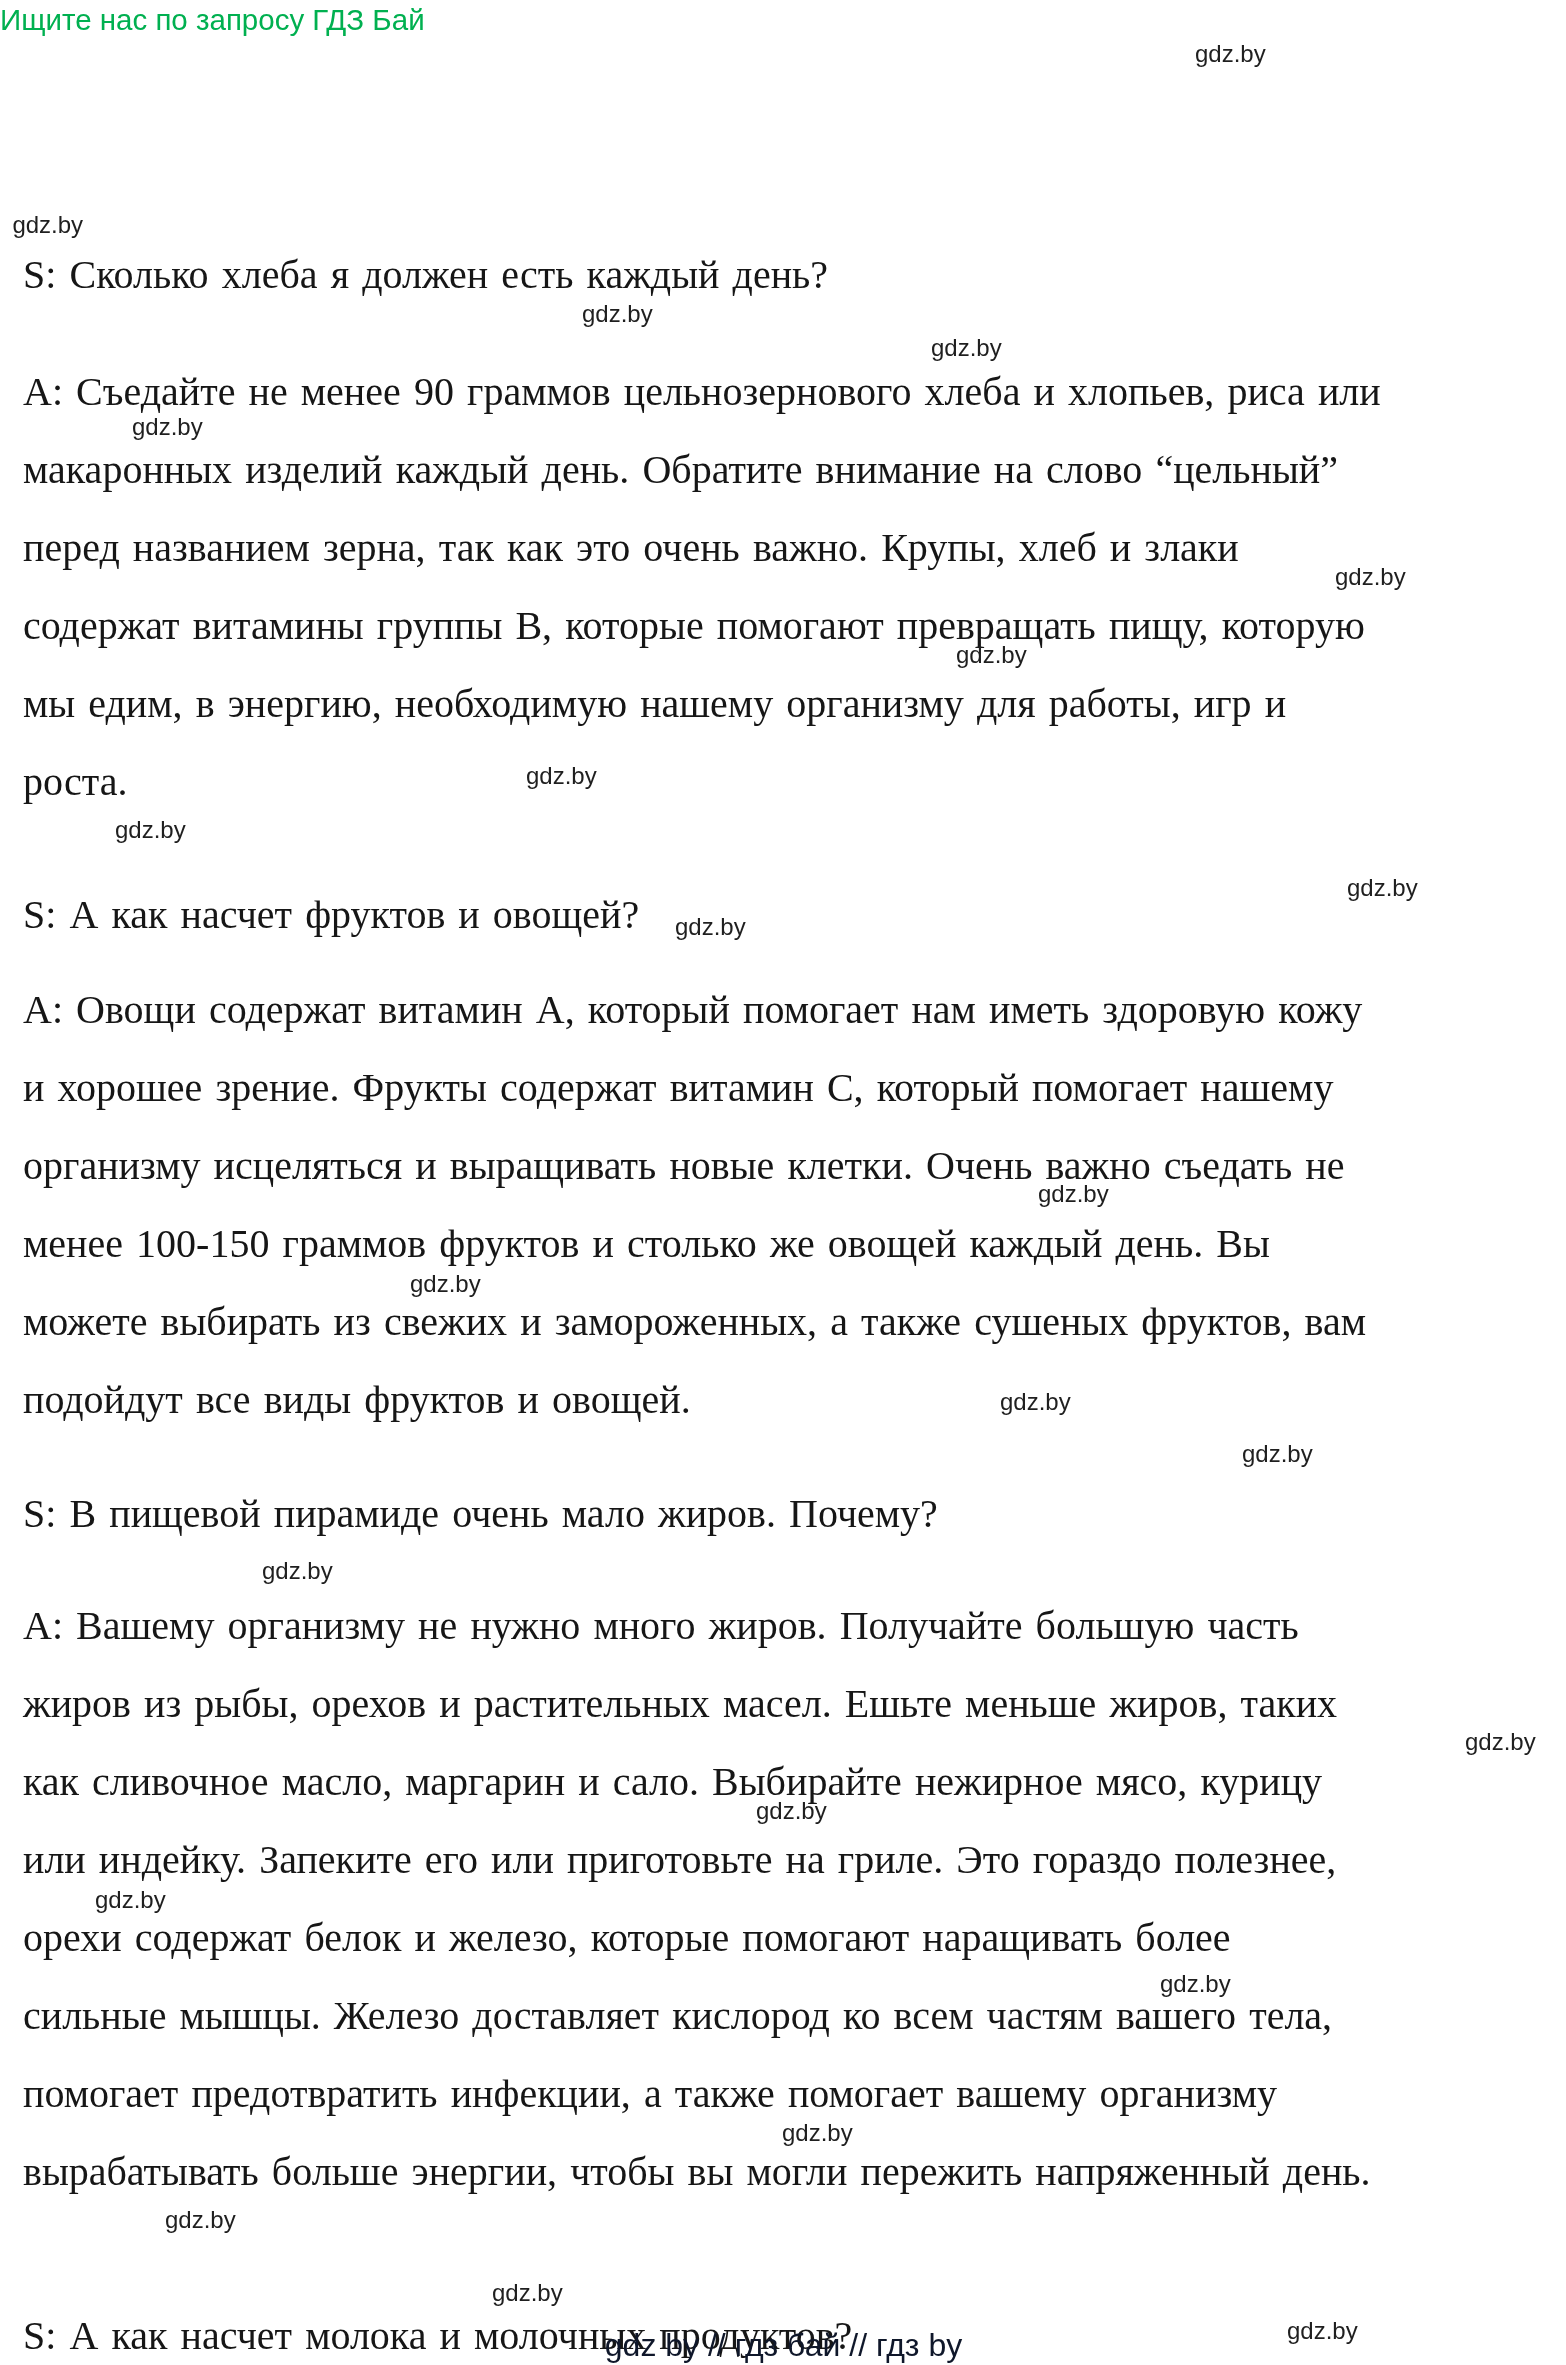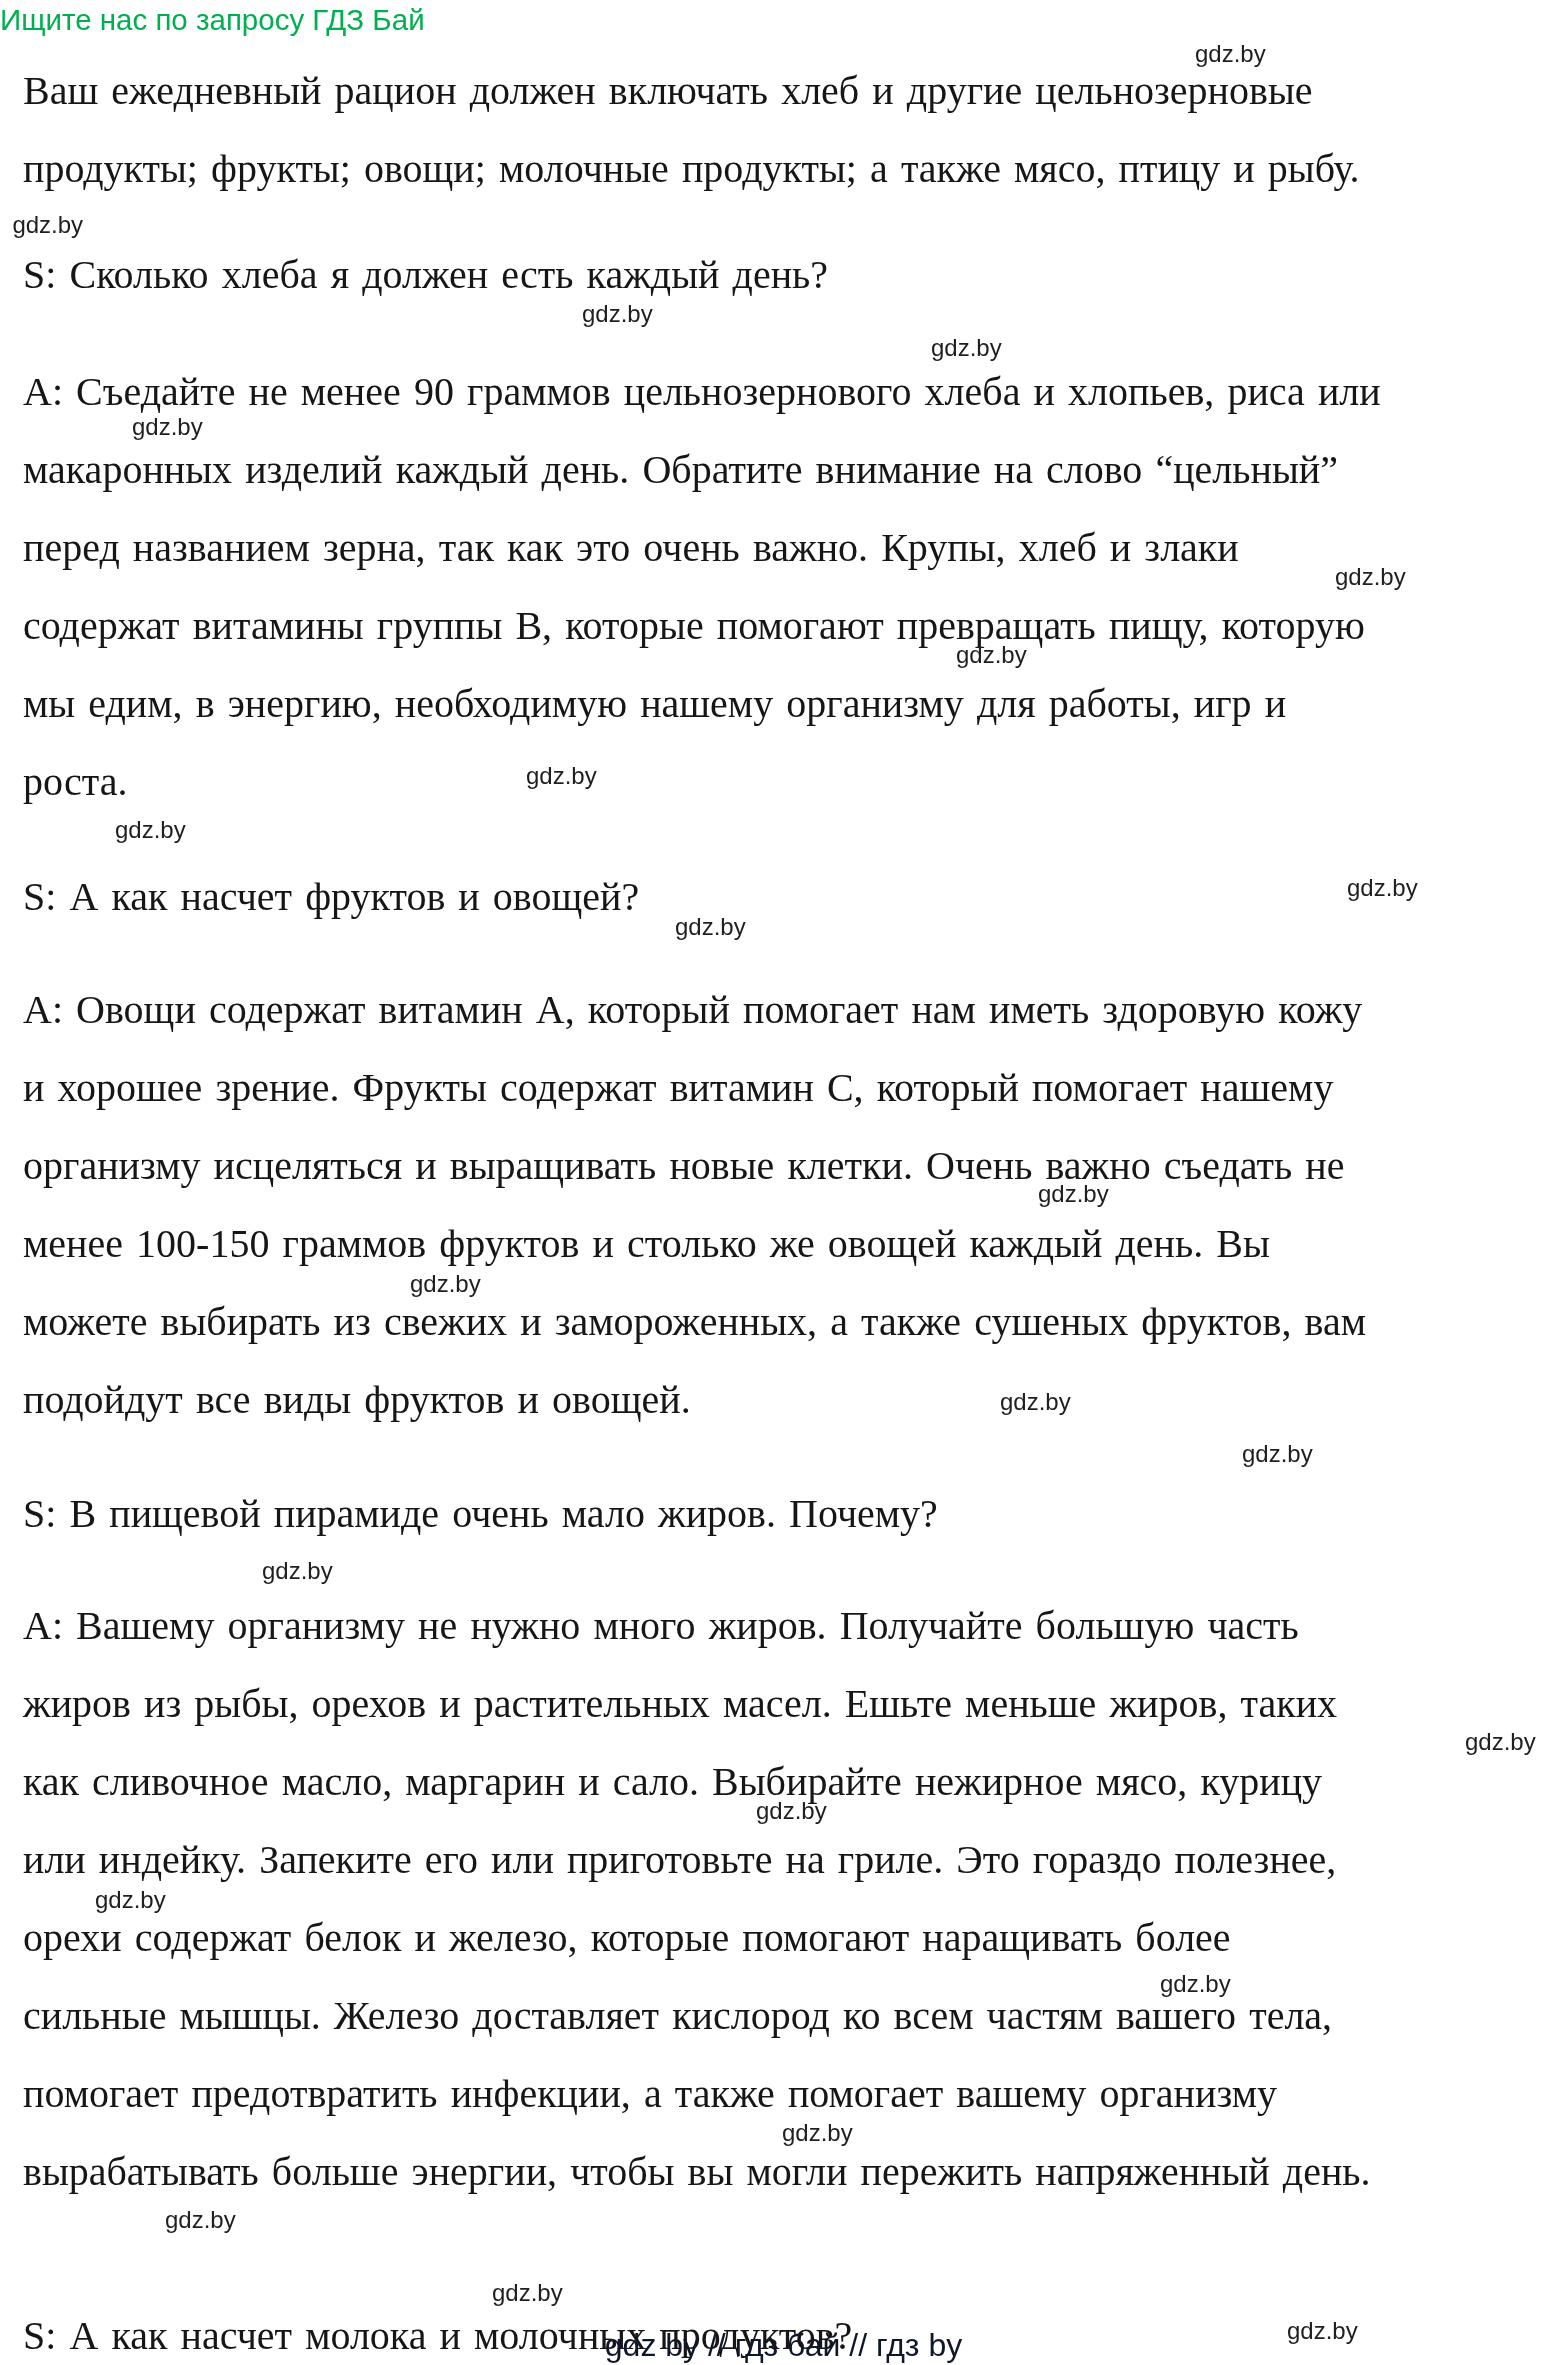--- a/index.html
+++ b/index.html
@@ -56,39 +56,35 @@
     color:#0f172a;
   }
 </style>
 </head>
 <body>
 
 <div class="page">
 
   <div class="header-banner">Ищите нас по запросу ГДЗ Бай</div>
 
-  <div class="para" style="top:52px">
-    <div class="line">Ваш ежедневный рацион должен включать хлеб и другие цельнозерновые</div>
-    <div class="line">продукты; фрукты; овощи; молочные продукты; а также мясо, птицу и рыбу.</div>
-  </div>
 
   <div class="para" style="top:236px">
     <div class="line">S: Сколько хлеба я должен есть каждый день?</div>
   </div>
 
   <div class="para" style="top:353px">
     <div class="line">А: Съедайте не менее 90 граммов цельнозернового хлеба и хлопьев, риса или</div>
     <div class="line">макаронных изделий каждый день. Обратите внимание на слово “цельный”</div>
     <div class="line">перед названием зерна, так как это очень важно. Крупы, хлеб и злаки</div>
     <div class="line">содержат витамины группы В, которые помогают превращать пищу, которую</div>
     <div class="line">мы едим, в энергию, необходимую нашему организму для работы, игр и</div>
     <div class="line">роста.</div>
   </div>
 
-  <div class="para" style="top:858px">
+  <div class="para" style="top:876px">
     <div class="line">S: А как насчет фруктов и овощей?</div>
   </div>
 
   <div class="para" style="top:971px">
     <div class="line">А: Овощи содержат витамин А, который помогает нам иметь здоровую кожу</div>
     <div class="line">и хорошее зрение. Фрукты содержат витамин С, который помогает нашему</div>
     <div class="line">организму исцеляться и выращивать новые клетки. Очень важно съедать не</div>
     <div class="line">менее 100-150 граммов фруктов и столько же овощей каждый день. Вы</div>
     <div class="line">можете выбирать из свежих и замороженных, а также сушеных фруктов, вам</div>
     <div class="line">подойдут все виды фруктов и овощей.</div>

